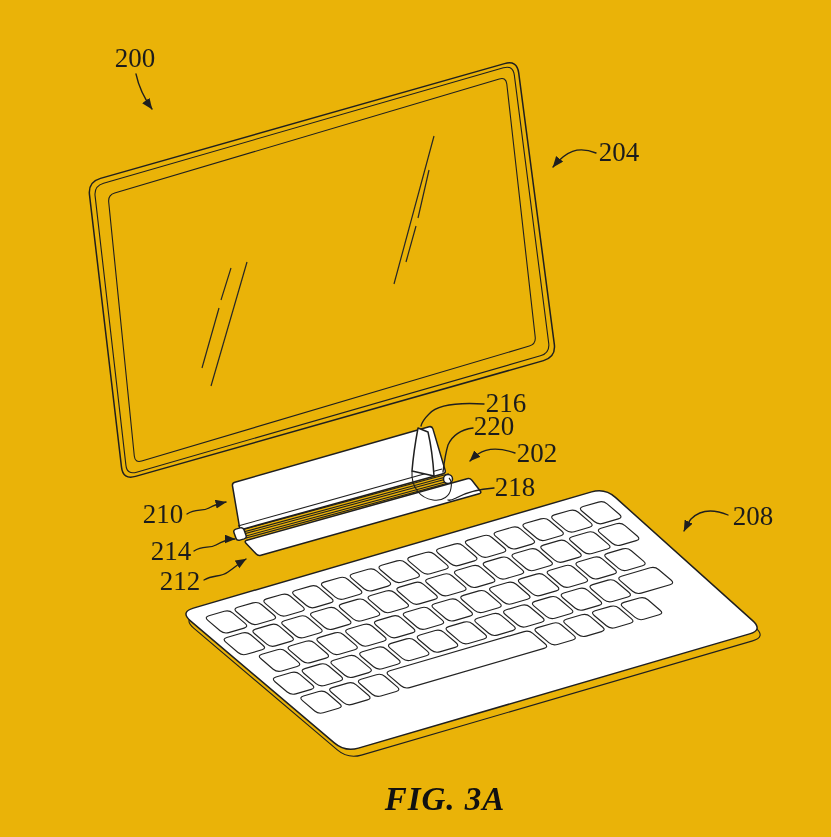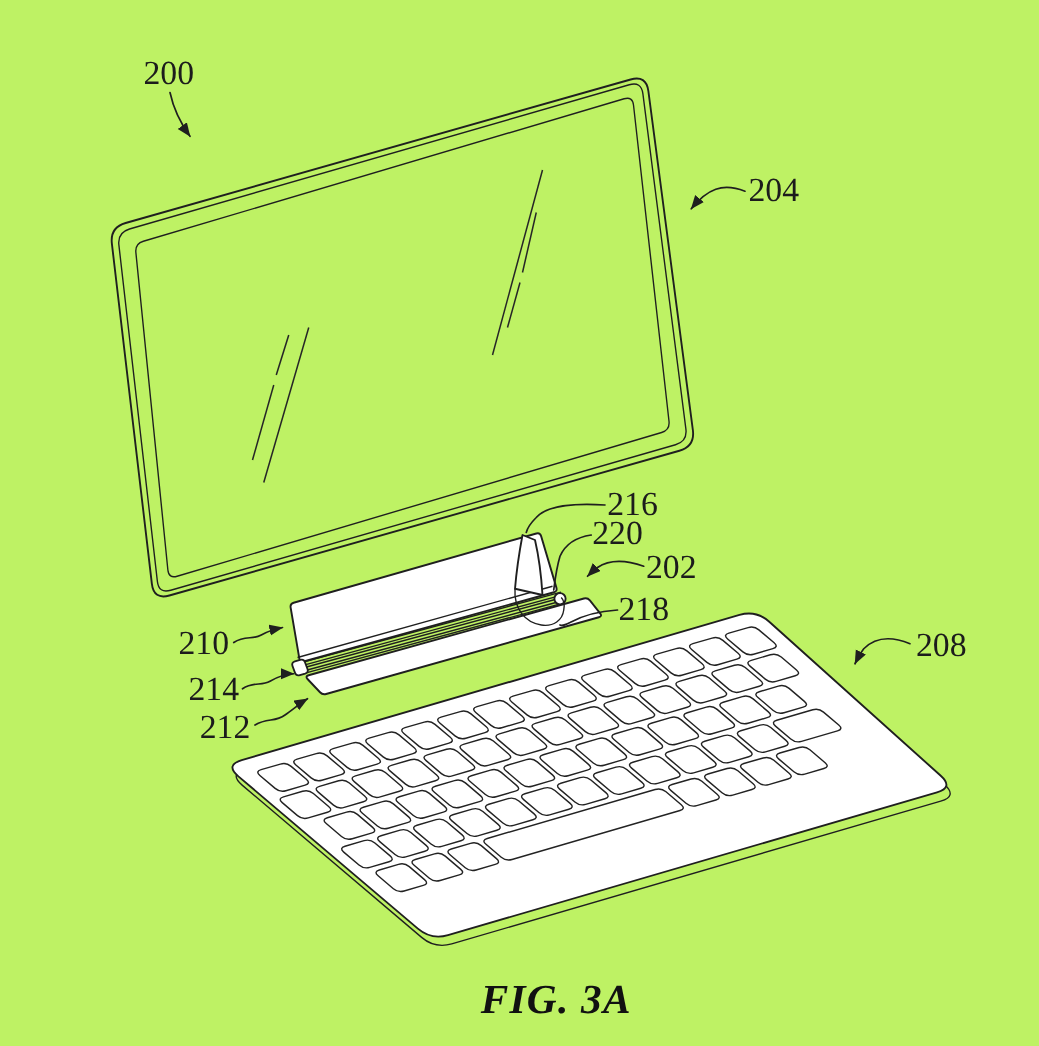--- a/index.html
+++ b/index.html
@@ -1,16 +1,16 @@
 <!DOCTYPE html>
 <html><head>
 <meta charset="utf-8">
 <style>
   html,body{margin:0;padding:0;background:#ffffff;}
-  #stage{position:relative;width:831px;height:837px;background:#bef264;overflow:hidden;
+  #stage{position:relative;width:831px;height:837px;background:#eab308;overflow:hidden;
          font-family:"Liberation Serif", serif;}
   svg{display:block;}
   .outline{fill:none;stroke:#1f1f1f;stroke-width:1.5;stroke-linejoin:round;}
   .thin{fill:none;stroke:#1f1f1f;stroke-width:1.1;stroke-linejoin:round;}
   .white{fill:#ffffff;stroke:#1f1f1f;stroke-width:1.5;stroke-linejoin:round;}
   .key{fill:#ffffff;stroke:#232323;stroke-width:1.15;stroke-linejoin:round;}
   .leader{fill:none;stroke:#1f1f1f;stroke-width:1.35;stroke-linecap:round;}
   .refnum{font-family:"Liberation Serif", serif;font-size:27px;fill:#1c1c1c;}
   .caption{font-family:"Liberation Serif", serif;font-size:33px;font-weight:bold;
            font-style:italic;fill:#111111;letter-spacing:1px;}

